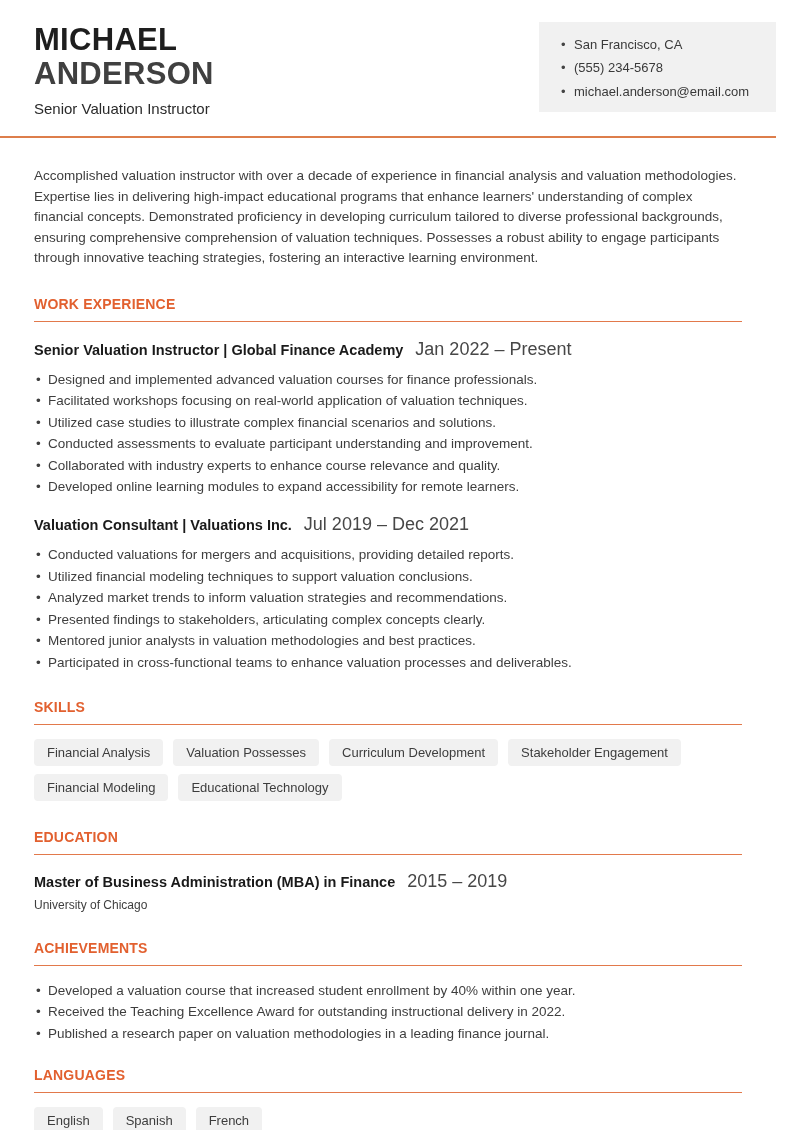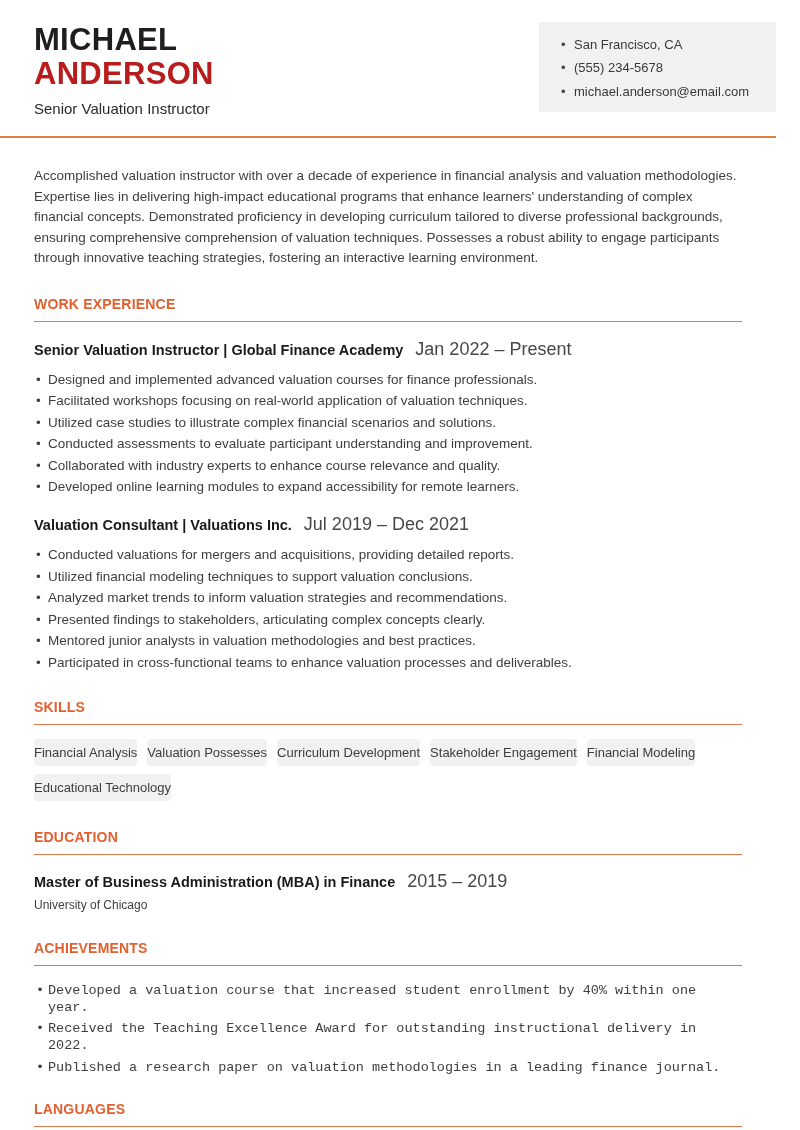--- a/index.html
+++ b/index.html
@@ -19,21 +19,21 @@
   .name-block { position: absolute; left: 34px; top: 23px; }
   h1.name {
     margin: 0;
     font-size: 31px;
     line-height: 34px;
     font-weight: 800;
     letter-spacing: 0.3px;
     color: #1e1e1e;
   }
   .name .line { display: block; }
-  .name .last { color: #b91c1c; }
+  .name .last { color: #404040; }
   .job-title { margin-top: 9px; font-size: 15px; color: #2a2a2a; }
 
   .contact-box {
     position: absolute;
     top: 22px;
     right: 0;
     width: 237px;
     height: 90px;
     background: #f1f1f1;
     padding: 11px 8px 11px 22px;
@@ -92,21 +92,21 @@
   }
   .bullets li::before { content: "\2022"; position: absolute; left: 2px; top: 0; color: #3e3e3e; }
 
   .job + .job { margin-top: 19px; }
 
   
   .tags { margin-top: 14px; display: flex; flex-wrap: wrap; gap: 8px 10px; }
   .tag {
     background: #f1f1f1;
     border-radius: 4px;
-    padding: 6px 0;
+    padding: 6px 13px;
     font-size: 13px;
     color: #3d3d3d;
     white-space: nowrap;
   }
 </style>
 </head>
 <body>
 
 <div class="page">
 
@@ -192,21 +192,21 @@
       <h2 class="section-title">EDUCATION</h2>
       <div class="entry-head" style="margin-top:16px;">
         <h3 class="entry-title">Master of Business Administration (MBA) in Finance</h3>
         <span class="entry-dates">2015 – 2019</span>
       </div>
       <div class="school">University of Chicago</div>
     </section>
 
     <section class="section">
       <h2 class="section-title">ACHIEVEMENTS</h2>
-      <ul class="bullets" style="margin-top:16px;font-family:Liberation Mono, monospace;">
+      <ul class="bullets" style="margin-top:16px;">
         <li>Developed a valuation course that increased student enrollment by 40% within one year.</li>
         <li>Received the Teaching Excellence Award for outstanding instructional delivery in 2022.</li>
         <li>Published a research paper on valuation methodologies in a leading finance journal.</li>
       </ul>
     </section>
 
     <section class="section" style="margin-top:25px;">
       <h2 class="section-title">LANGUAGES</h2>
       <div class="tags">
         <span class="tag">English</span>

